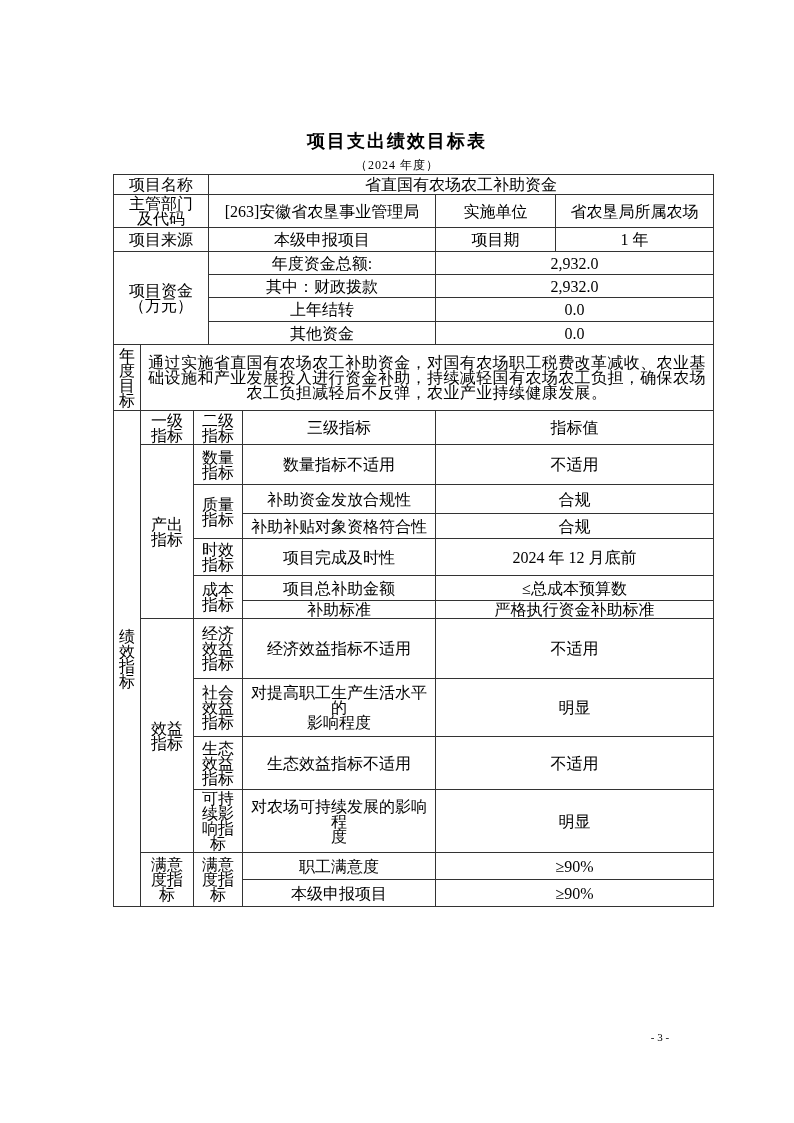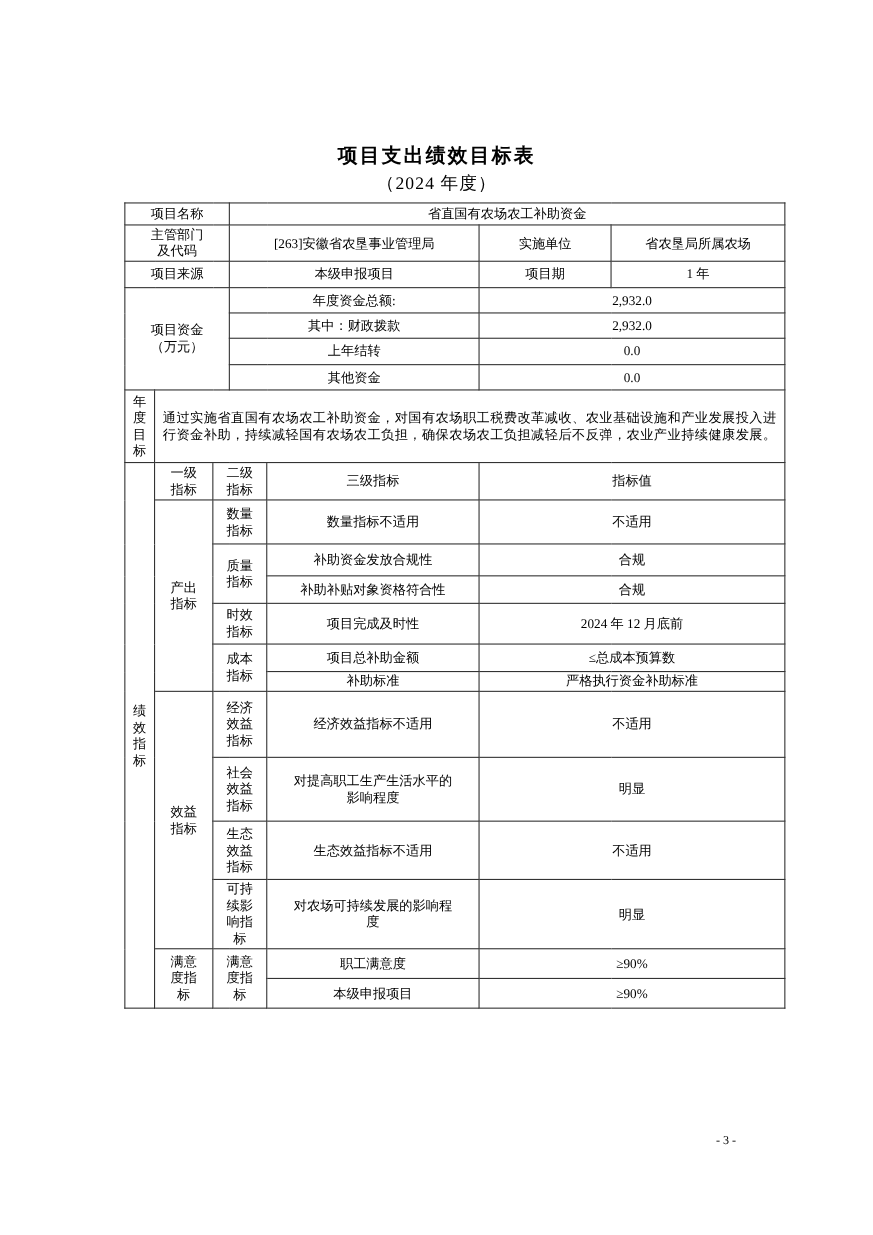--- a/index.html
+++ b/index.html
@@ -2,23 +2,23 @@
 <html><head>
 <meta charset="utf-8">
 <style>
   html,body{margin:0;padding:0;background:#fff;}
   .page{position:relative;width:794px;height:1123px;background:#ffffff;
         font-family:"Liberation Serif",serif;color:#000;overflow:hidden;border-radius:17px;}
   .doc-title{position:absolute;top:129px;left:0;width:100%;text-align:center;
         font-size:18px;font-weight:bold;letter-spacing:2px;
         font-family:"Liberation Sans",sans-serif;}
   .doc-subtitle{position:absolute;top:157px;left:0;width:100%;text-align:center;
-        font-size:16px;letter-spacing:1px;}
-  table.main{position:absolute;left:113px;top:184px;width:600px;
-        border-collapse:collapse;table-layout:fixed;font-size:12px;}
+        font-size:12px;letter-spacing:1px;}
+  table.main{position:absolute;left:113px;top:174px;width:600px;
+        border-collapse:collapse;table-layout:fixed;font-size:16px;}
   table.main td{border:1px solid #333;text-align:center;vertical-align:middle;
         padding:1px 2px;line-height:15px;overflow:hidden;}
   .pre{white-space:pre-line;}
   .vlab{white-space:pre-line;line-height:14px;}
   .side{white-space:pre-line;line-height:21px;}
   .left1{text-align:left;padding-left:12px;font-family:Liberation Serif, serif;}
   .left2{text-align:left;padding-left:26px;}
   .goaltext{text-align:justify;padding:4px 8px 4px 7px;line-height:19px;
         letter-spacing:0.4px;margin-left:24px;}
   .pagenum{position:absolute;top:1031px;left:628px;width:64px;text-align:center;

